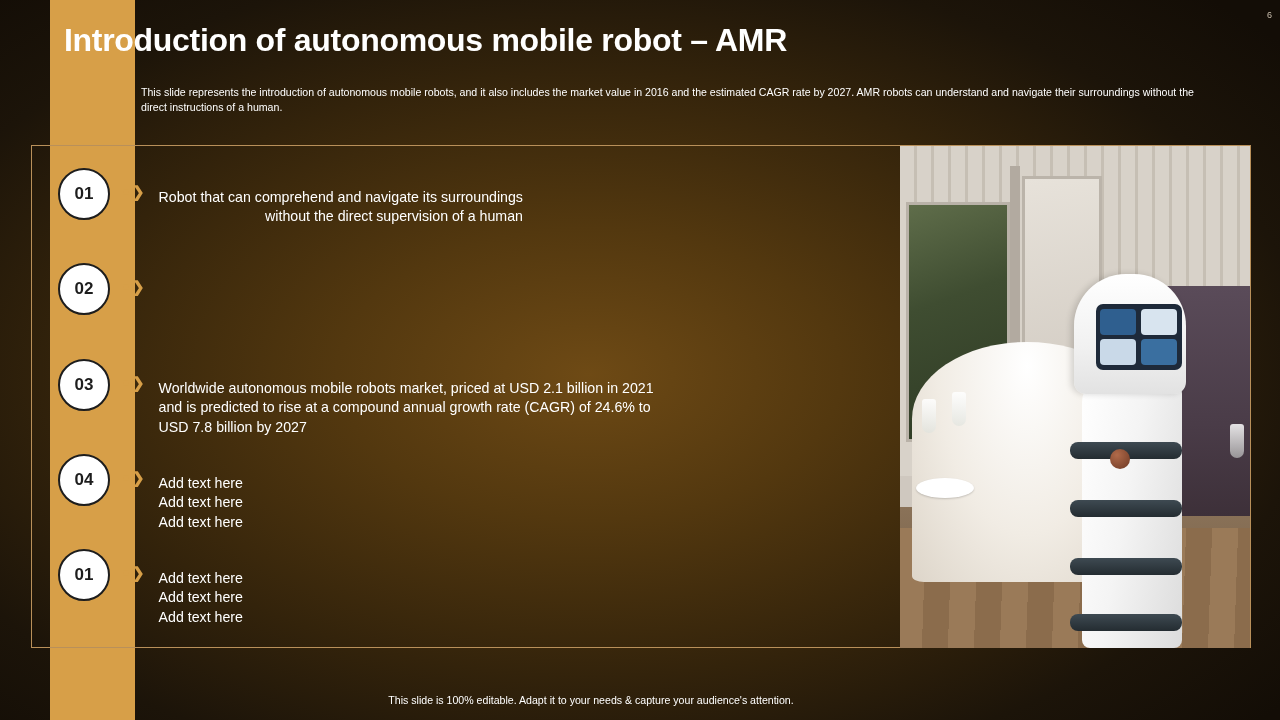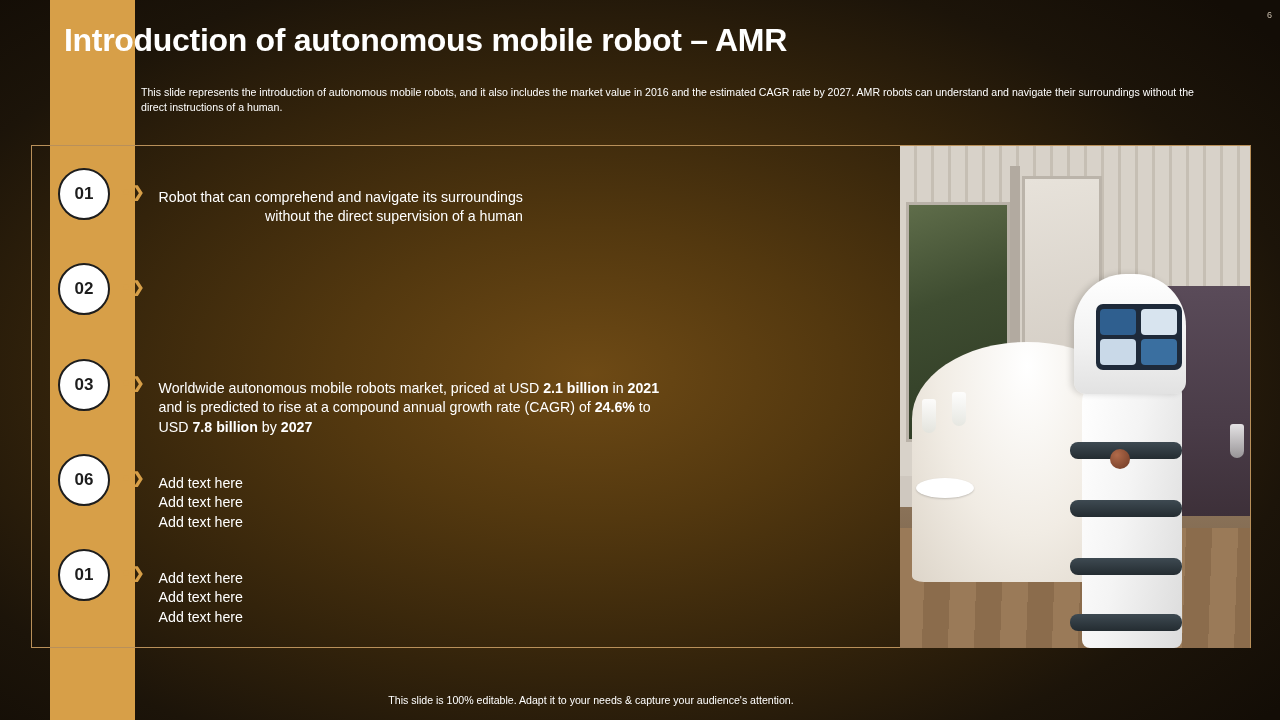--- a/index.html
+++ b/index.html
@@ -121,21 +121,21 @@
     line-height: 1;
   }
   .item-text {
     margin-left: 14px;
     color: #ffffff;
     font-size: 14.2px;
     line-height: 19.3px;
     margin-top: 20px;
     white-space: pre-line;
   }
-  .item-text b { font-weight: bold; }
+  .item-text b { font-weight: normal; }
 
   
   .photo-frame {
     position: absolute;
     left: 900px;
     top: 146px;
     width: 350px;
     height: 502px;
     overflow: hidden;
     background: #9b9086;
@@ -338,21 +338,21 @@
     <div class="item" style="top:199px;">
       <div class="num-badge">03</div>
       <div class="bullet-marks">
         <span class="dot"></span>
         <span class="chev">❯</span>
       </div>
       <div class="item-text">Worldwide autonomous mobile robots market, priced at USD <b>2.1 billion</b> in <b>2021</b><br>and is predicted to rise at a compound annual growth rate (CAGR) of <b>24.6%</b> to<br>USD <b>7.8 billion</b> by <b>2027</b></div>
     </div>
 
     <div class="item" style="top:294px;">
-      <div class="num-badge">06</div>
+      <div class="num-badge">04</div>
       <div class="bullet-marks">
         <span class="dot"></span>
         <span class="chev">❯</span>
       </div>
       <div class="item-text">Add text here
 Add text here
 Add text here</div>
     </div>
 
     <div class="item" style="top:389px;">

